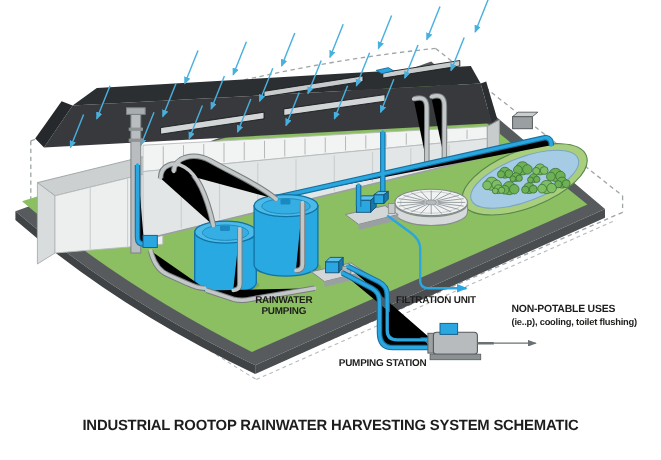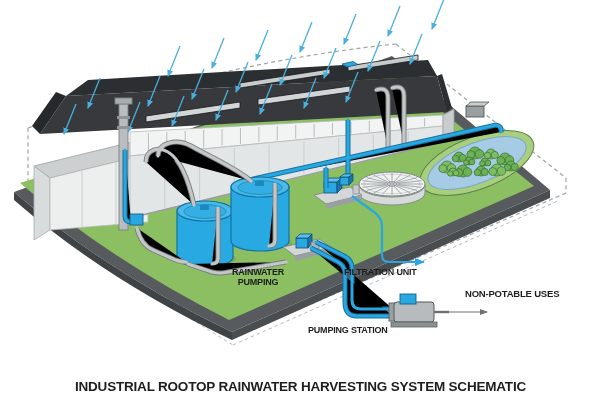--- a/index.html
+++ b/index.html
@@ -3,23 +3,23 @@
 <meta charset="utf-8">
 <style>
   html,body{margin:0;padding:0;background:#ffffff;}
   body{width:601px;height:418px;overflow:hidden;position:relative;
        font-family:"Liberation Sans","DejaVu Sans",sans-serif;}
   #stage{position:absolute;inset:0;width:601px;height:418px;}
   svg{position:absolute;left:0;top:0;}
   .lbl{position:absolute;color:#1d1d1b;font-weight:bold;letter-spacing:-0.2px;
        white-space:nowrap;line-height:1.1;}
   .lbl-storage{left:212px;top:268px;width:92px;text-align:center;font-size:9px;}
-  .lbl-filtration{left:344px;top:268px;font-size:9px;}
+  .lbl-filtration{left:360px;top:268px;font-size:9px;}
   .lbl-pumping{left:308px;top:326px;font-size:9px;}
-  .lbl-nonpotable{left:465px;top:277px;margin-top:12px;}
+  .lbl-nonpotable{left:465px;top:277px;}
   .lbl-nonpotable .hd{font-size:9.5px;font-weight:bold;}
   .lbl-nonpotable .sub{font-size:8.5px;font-weight:bold;margin-top:1px;}
   .title{position:absolute;left:0;right:0;top:379px;text-align:center;
          font-size:13.5px;font-weight:bold;color:#1d1d1b;letter-spacing:-0.2px;}
   .dash{fill:none;stroke:#9fa4a7;stroke-width:1.2;stroke-dasharray:4 3.2;}
   .dash2{fill:none;stroke:#b6babd;stroke-width:1;stroke-dasharray:3.5 3;}
   .pB{fill:none;stroke:#2aa7e0;stroke-width:3;stroke-linecap:round;stroke-linejoin:round;}
   .pG{fill:none;stroke:#c3c7c8;stroke-width:3.2;stroke-linecap:round;stroke-linejoin:round;}
 </style>
 </head>
@@ -325,15 +325,16 @@
 </svg>
 
   <div class="lbl lbl-storage">
     <div>RAINWATER</div>
     <div>PUMPING</div>
   </div>
   <div class="lbl lbl-filtration">FILTRATION UNIT</div>
   <div class="lbl lbl-pumping">PUMPING STATION</div>
   <div class="lbl lbl-nonpotable">
     <div class="hd">NON-POTABLE USES</div>
+    <div class="sub">(ie..p), cooling, toilet flushing)</div>
   </div>
   <div class="title">INDUSTRIAL ROOTOP RAINWATER HARVESTING SYSTEM SCHEMATIC</div>
 </div>
 
 </body></html>

